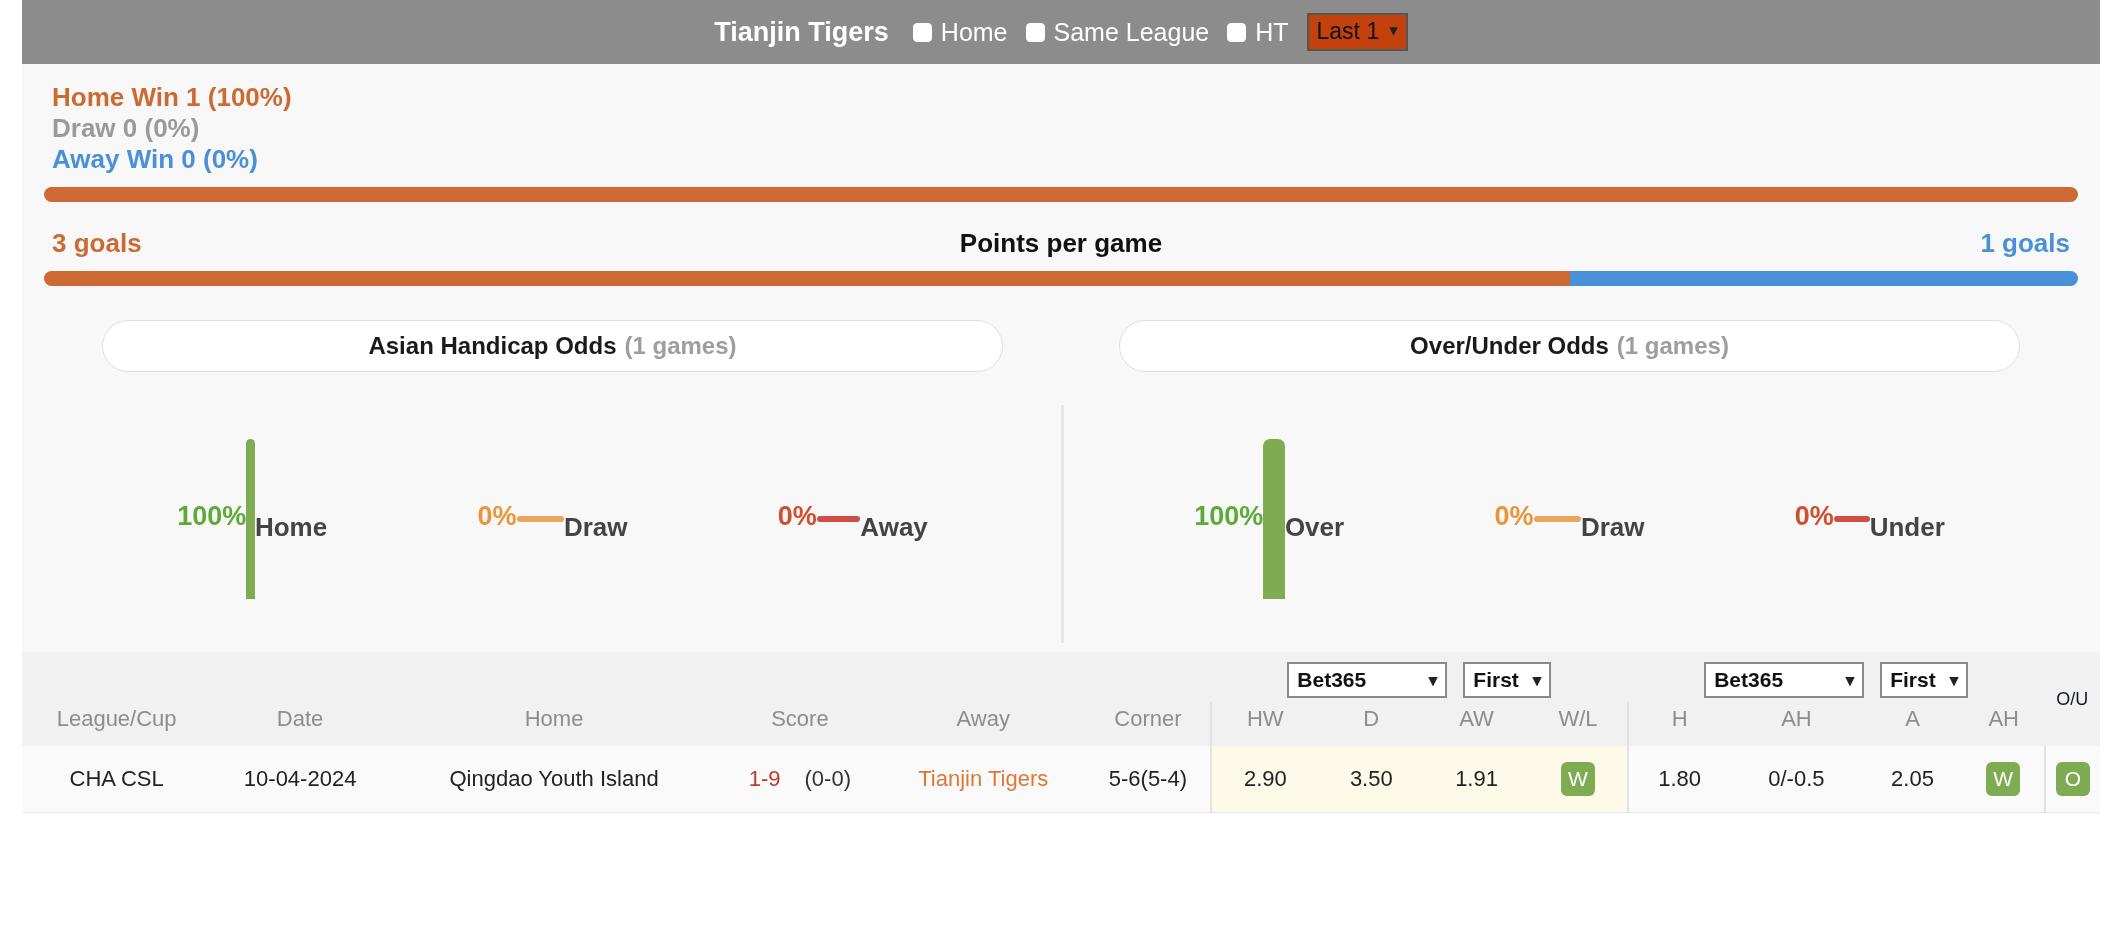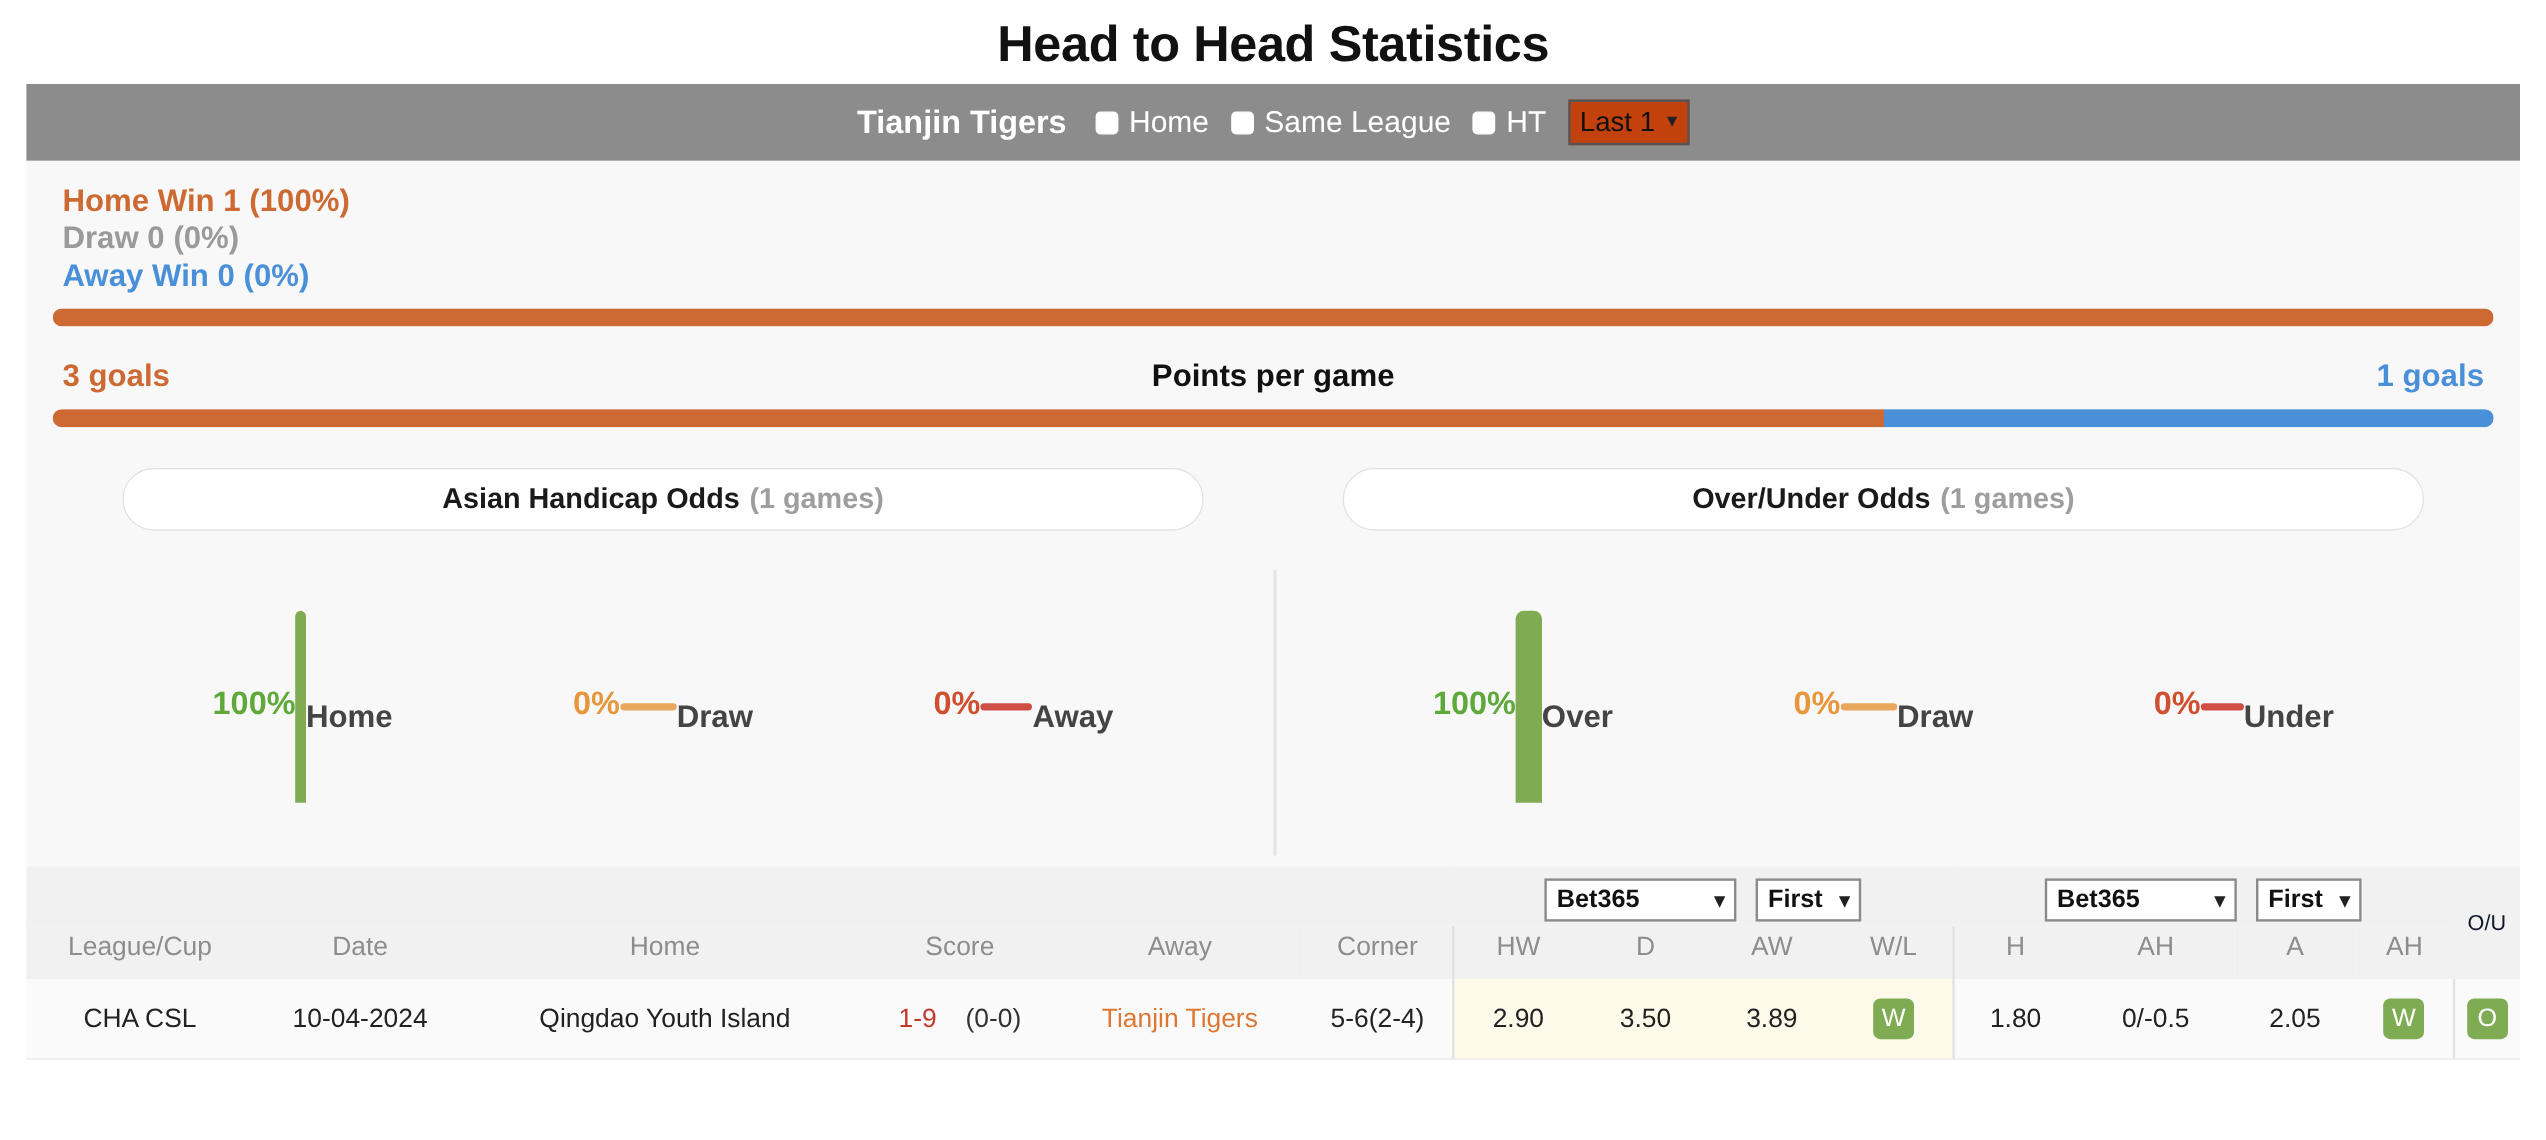--- a/index.html
+++ b/index.html
@@ -258,21 +258,20 @@
     color: #ffffff;
     font-size: 21px;
     vertical-align: middle;
   }
 </style>
 </head>
 <body>
 
 <div class="page">
 
-  <div class="title">Head to Head Statistics</div>
 
   <div class="control-bar">
     <span class="team-name">Tianjin Tigers</span>
 
     <span class="chk-group">
       <span class="chk-box"></span>
       <span class="chk-label">Home</span>
     </span>
 
     <span class="chk-group">
@@ -415,24 +414,24 @@
           <th class="sub">AH</th>
         </tr>
       </thead>
       <tbody id="tblBody">
           <tr class="row">
             <td class="plain">CHA CSL</td>
             <td class="plain">10-04-2024</td>
             <td class="plain">Qingdao Youth Island</td>
             <td class="plain"><span class="score-main">1-9</span><span class="score-ht">(0-0)</span></td>
             <td class="plain"><span class="away-team">Tianjin Tigers</span></td>
-            <td class="plain">5-6(2-4)</td>
+            <td class="plain">5-6(5-4)</td>
             <td class="tint sep-l">2.90</td>
             <td class="tint">3.50</td>
-            <td class="tint">3.89</td>
+            <td class="tint">1.91</td>
             <td class="tint"><span class="badge">W</span></td>
             <td class="plain sep-l">1.80</td>
             <td class="plain">0/-0.5</td>
             <td class="plain">2.05</td>
             <td class="plain"><span class="badge">W</span></td>
             <td class="plain sep-l"><span class="badge">O</span></td>
           </tr>
         </tbody>
     </table>
   </div>

